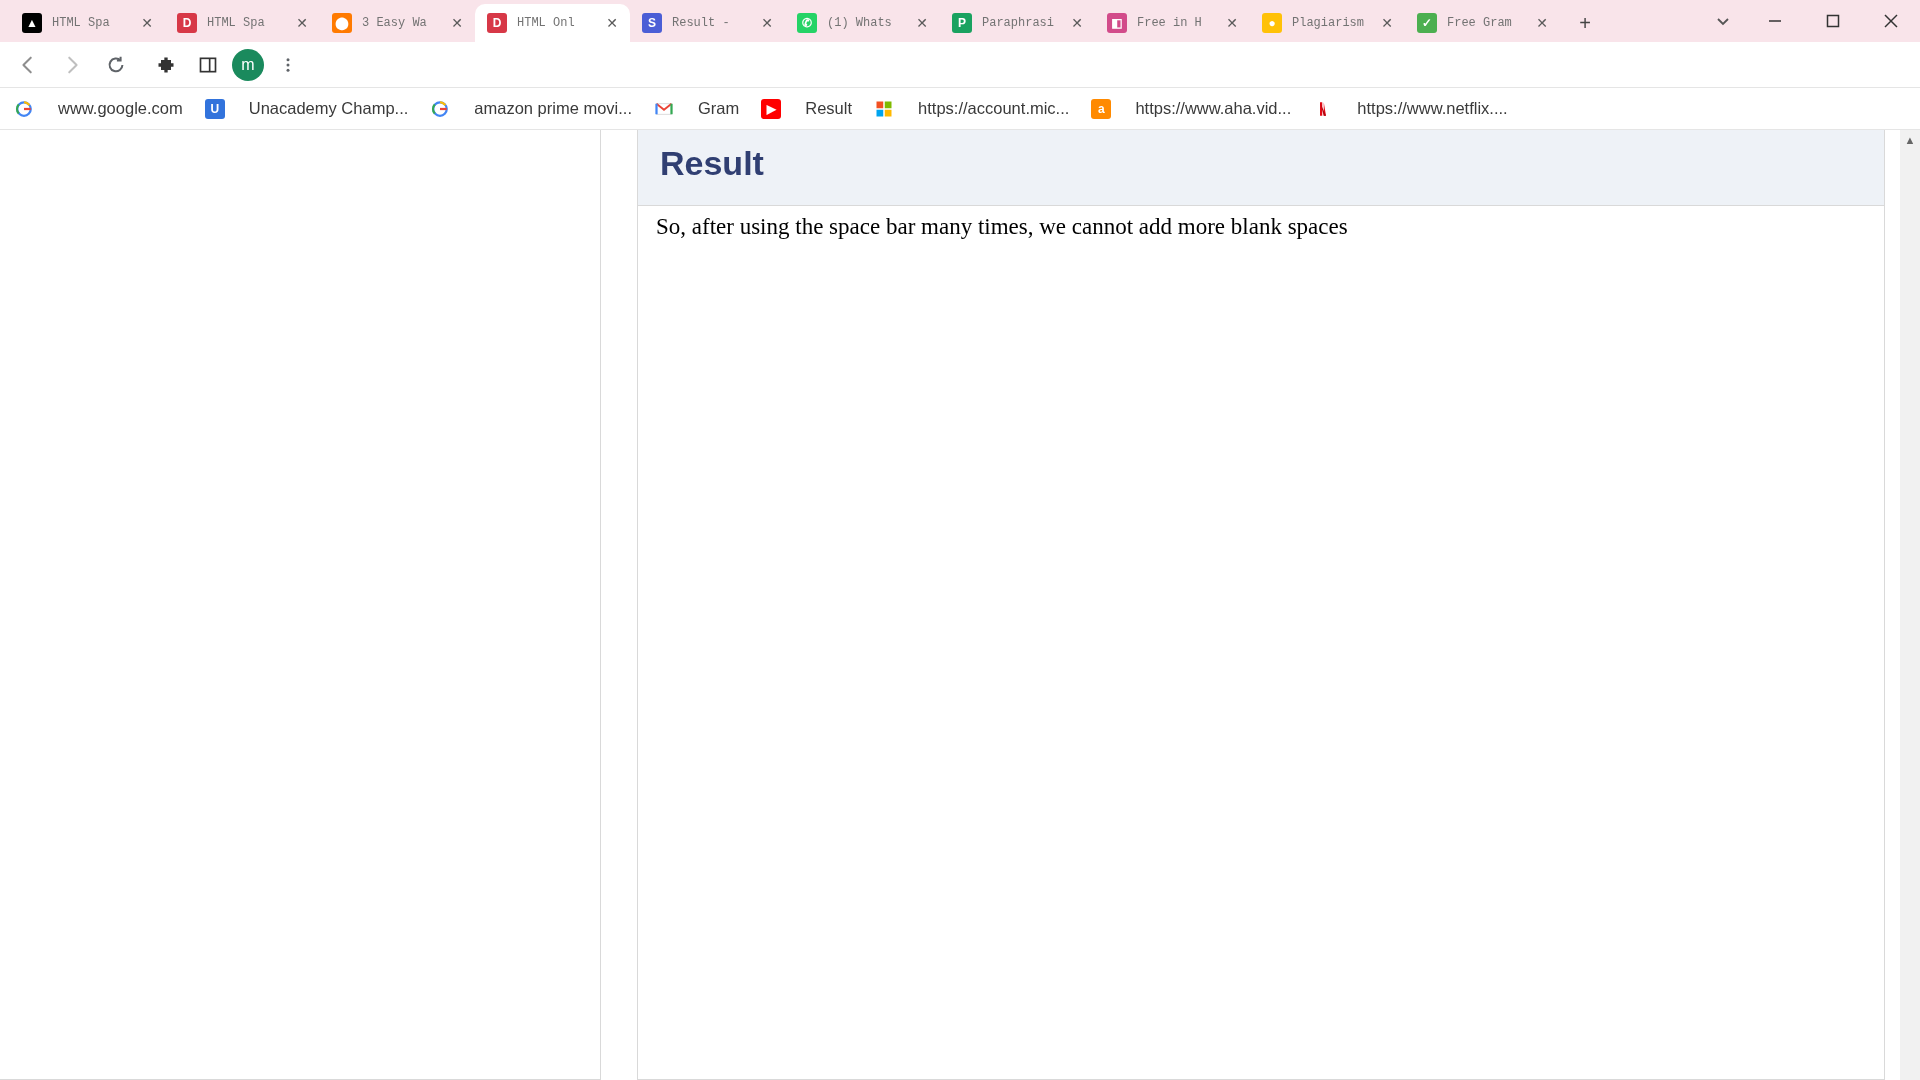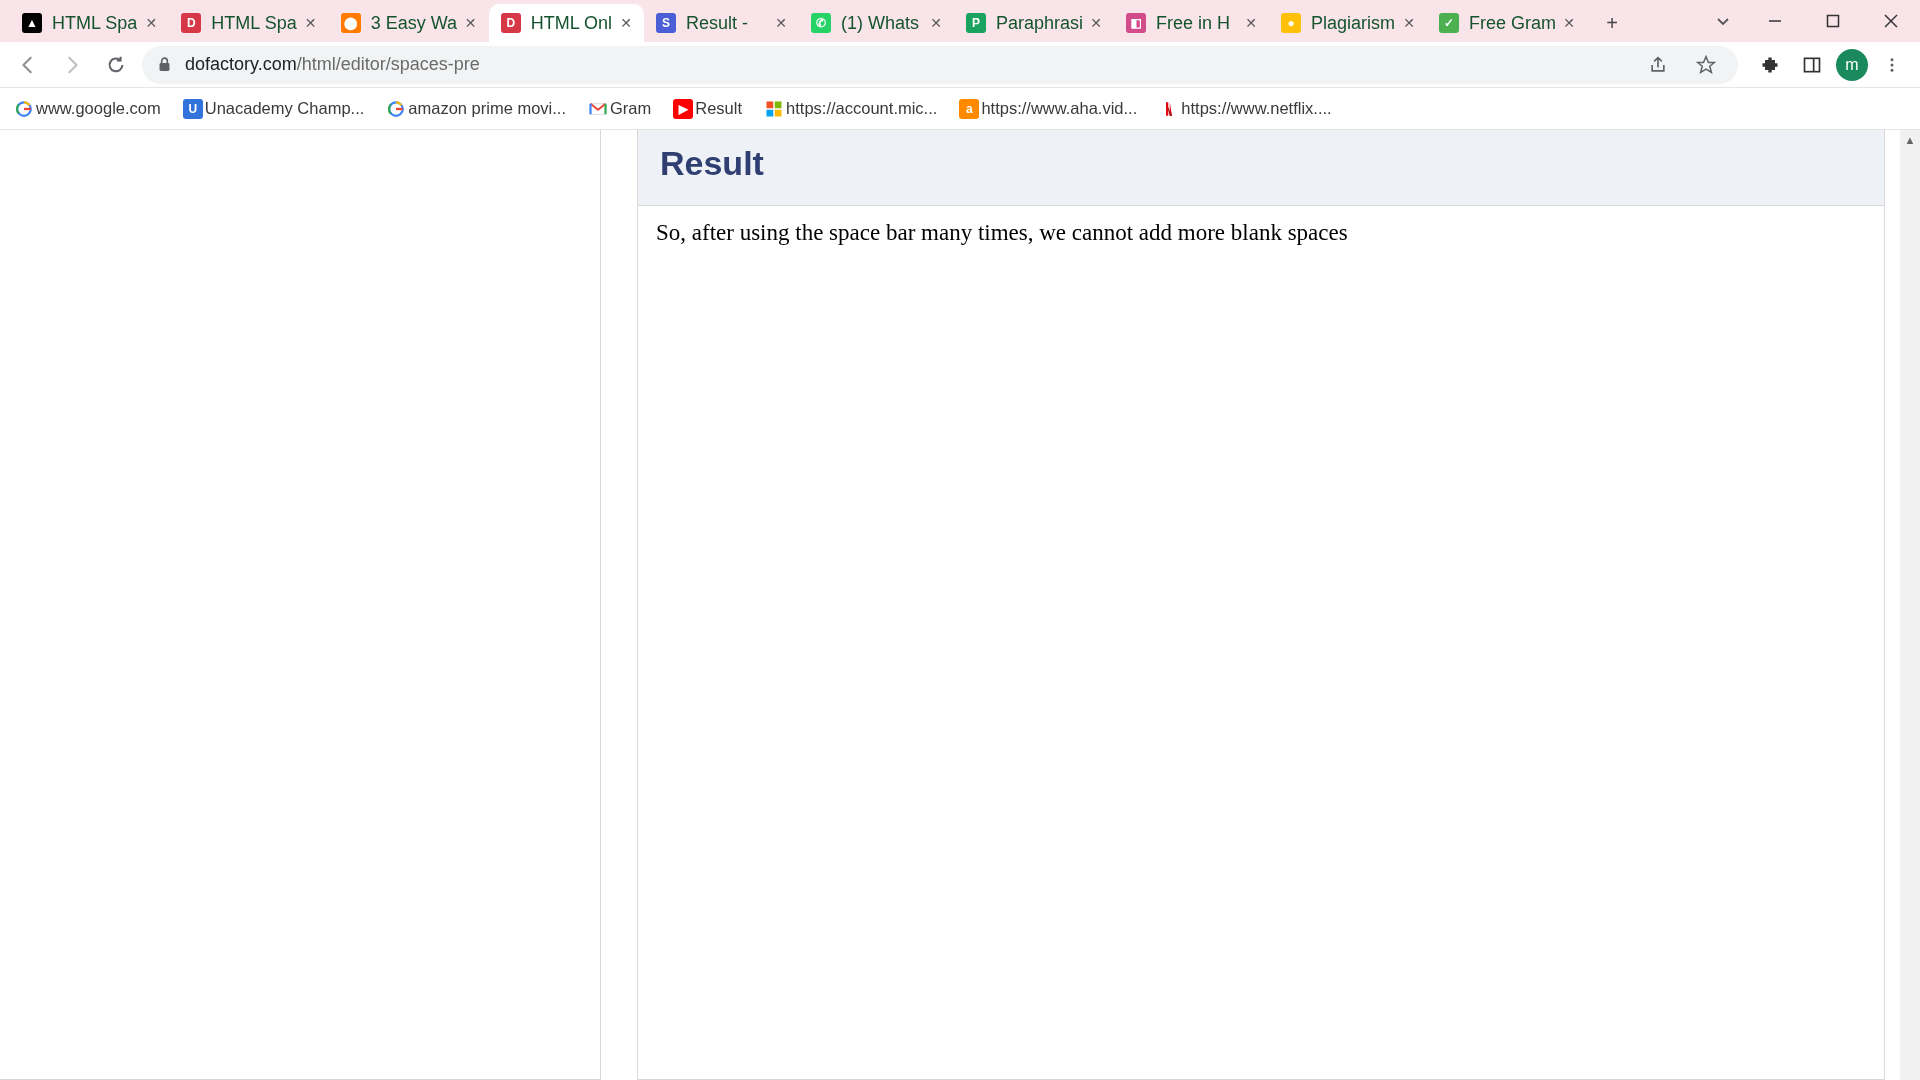--- a/index.html
+++ b/index.html
@@ -53,22 +53,23 @@
   justify-content: center;
   font-size: 12px;
   font-weight: bold;
   color: #fff;
 }
 .tab-title {
   flex: 1;
   white-space: nowrap;
   overflow: hidden;
   text-overflow: clip;
-  font-size: 18px;
-  color: #14532d;
+  font-size: 12px;
+  color: #737373;
+  font-family: Liberation Mono, monospace;
 }
 .tab-close {
   width: 16px;
   height: 16px;
   margin-left: 6px;
   display: flex;
   align-items: center;
   justify-content: center;
   font-size: 14px;
   color: #5a5a5a;
@@ -174,21 +175,21 @@
   background: #fff;
   display: flex;
   align-items: center;
   padding: 0 14px;
   gap: 22px;
   border-bottom: 1px solid #e5e5e5;
 }
 .bm {
   display: flex;
   align-items: center;
-  gap: 2px;
+  gap: 24px;
   font-size: 16.5px;
   color: #3a3a3a;
 }
 .bm-favicon {
   width: 20px; height: 20px;
   border-radius: 3px;
   display:flex;align-items:center;justify-content:center;
   font-size:12px;font-weight:bold;color:#fff;
 }
 
@@ -228,21 +229,21 @@
 }
 .result-header {
   background: #eef2f7;
   padding: 14px 22px 22px 22px;
   font-size: 34px;
   font-weight: 700;
   color: #303f72;
   border-bottom: 1px solid #d9d9d9;
 }
 .result-body {
-  padding: 14px 18px;
+  padding: 8px 18px;
   font-family: "Times New Roman", serif;
   font-size: 23px;
   color: #000;
 }
 
 
 .vscroll {
   position: absolute;
   right: 0;
   top: 130px;
@@ -350,42 +351,20 @@
     <svg width="22" height="22" viewBox="0 0 24 24">
         <path d="M9 4 L17 12 L9 20" stroke="#bfbfbf" stroke-width="2.2" fill="none" stroke-linecap="round" stroke-linejoin="round"></path>
       </svg>
   </div>
   <div class="nav-btn">
     <svg width="22" height="22" viewBox="0 0 24 24">
         <path d="M19 12 A7 7 0 1 1 17 7" stroke="#5f6368" stroke-width="2.2" fill="none"></path>
         <path d="M17 3 L17 7 L13 7" stroke="#5f6368" stroke-width="2.2" fill="none"></path>
       </svg>
   </div>
-  <div class="omnibox">
-    <span class="lock-icon">
-      <svg width="17" height="17" viewBox="0 0 24 24">
-          <rect x="5" y="10" width="14" height="11" rx="2" fill="#5f6368"></rect>
-          <path d="M8 10 V7 a4 4 0 0 1 8 0 V10" stroke="#5f6368" stroke-width="2.3" fill="none"></path>
-        </svg>
-    </span>
-    <span class="url">
-      <span class="domain">dofactory.com</span><span class="path">/html/editor/spaces-pre</span>
-    </span>
-    <span class="icon-btn">
-      <svg width="20" height="20" viewBox="0 0 24 24">
-          <path d="M12 3 L12 14 M12 3 L8 7 M12 3 L16 7" stroke="#5f6368" stroke-width="2" fill="none" stroke-linecap="round"></path>
-          <path d="M5 12 v7 h14 v-7" stroke="#5f6368" stroke-width="2" fill="none"></path>
-        </svg>
-    </span>
-    <span class="icon-btn">
-      <svg width="20" height="20" viewBox="0 0 24 24">
-          <path d="M12 2 L15 9 L22 9 L16.5 13.5 L18.5 21 L12 17 L5.5 21 L7.5 13.5 L2 9 L9 9 Z" stroke="#5f6368" stroke-width="1.8" fill="none"></path>
-        </svg>
-    </span>
-  </div>
   <div class="right-icons">
     <div class="icon-btn">
       <svg width="20" height="20" viewBox="0 0 24 24">
           <path d="M10 3 h4 v3 h4 v4 h3 v4 h-3 v4 h-4 v3 h-4 v-3 h-4 v-4 h-3 v-4 h3 v-4 h4 z" fill="#333"></path>
         </svg>
     </div>
     <div class="icon-btn">
       <svg width="20" height="20" viewBox="0 0 24 24">
           <rect x="3" y="4" width="18" height="16" stroke="#333" stroke-width="2" fill="none"></rect>
           <line x1="14" y1="4" x2="14" y2="20" stroke="#333" stroke-width="2"></line>

